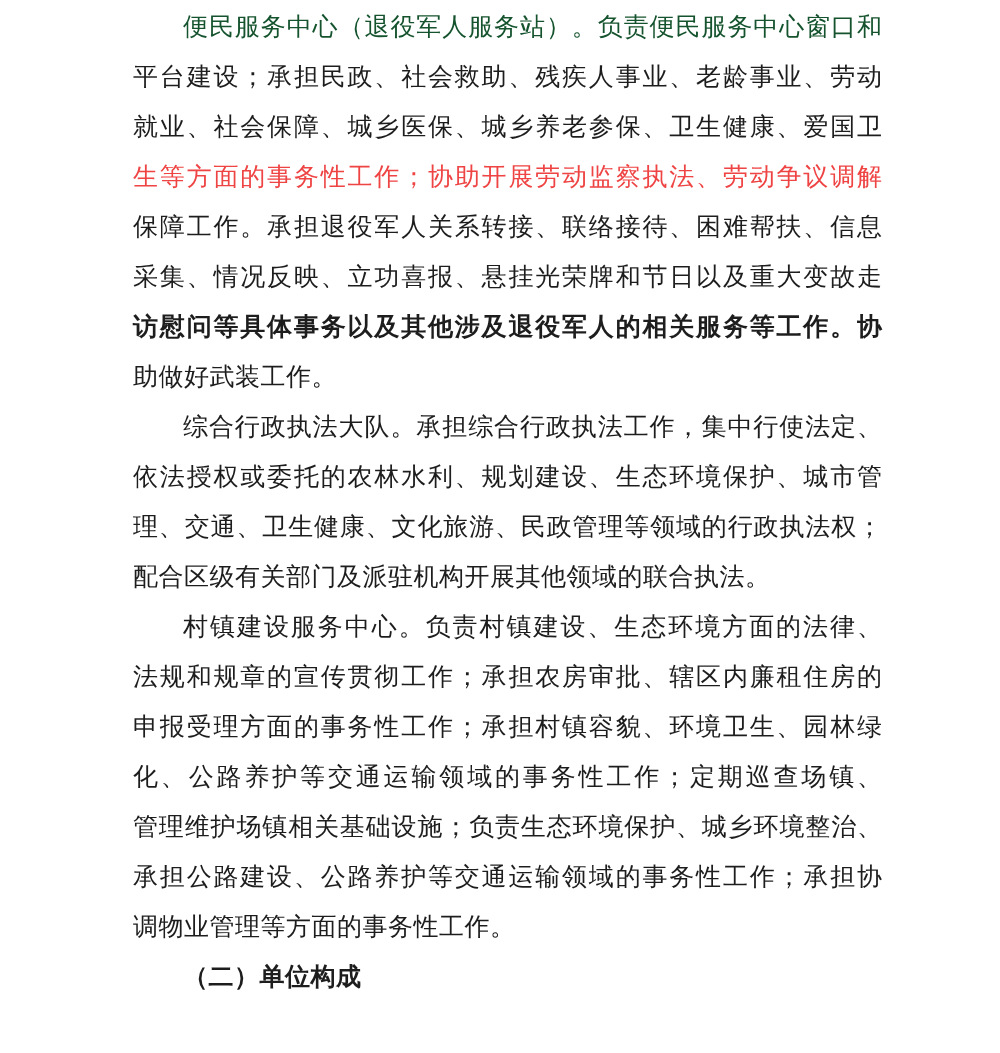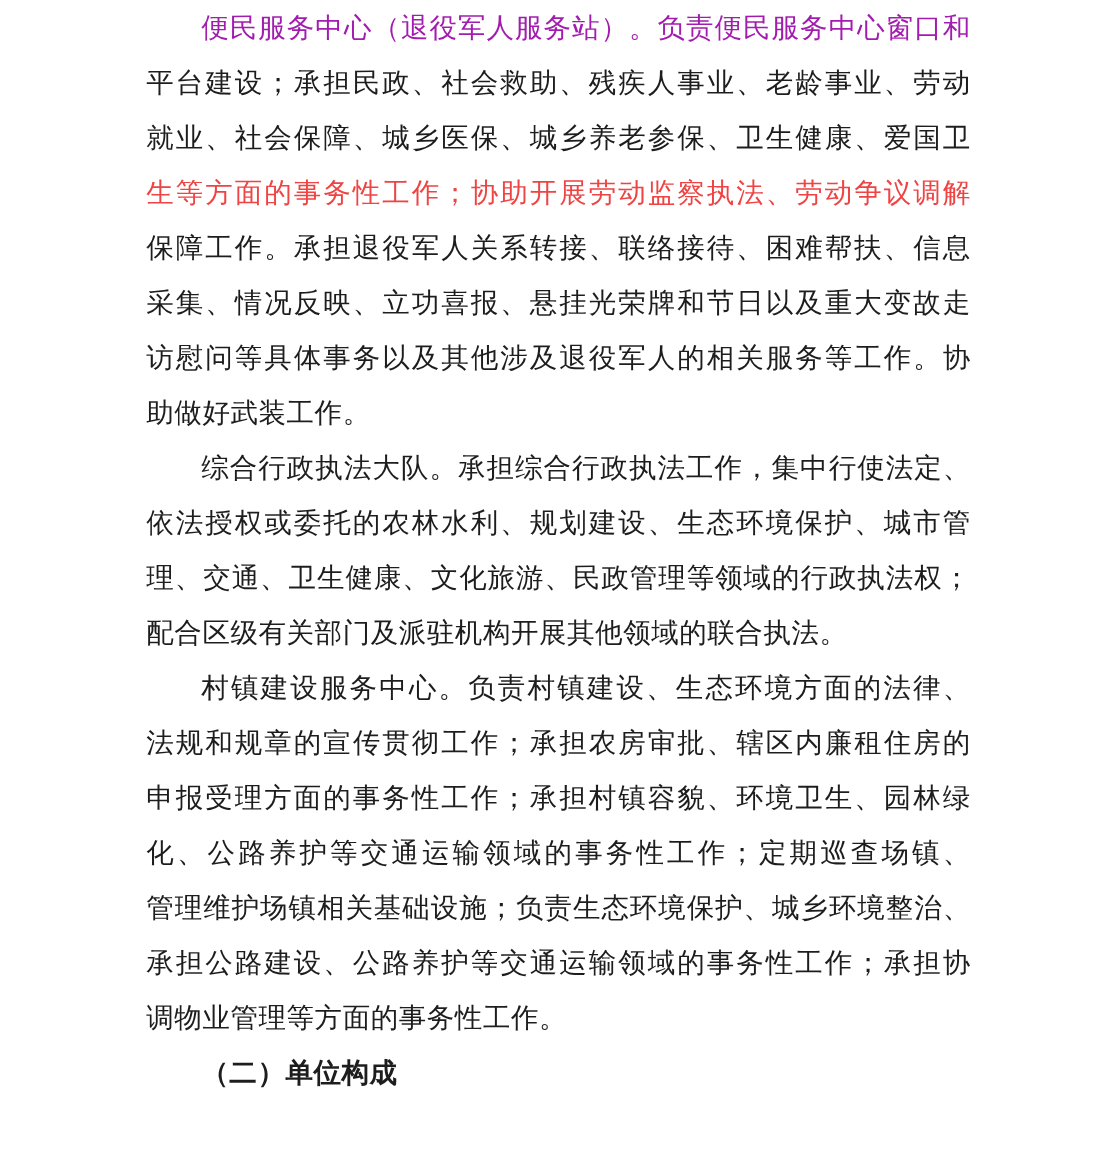--- a/index.html
+++ b/index.html
@@ -39,27 +39,27 @@
   }
   .line.bold {
     font-weight: bold;
   }
 </style>
 </head>
 <body>
 
 <div class="page">
   <div class="text-block" id="lines-container">
-      <div class="line indent justify" style="color: #a21caf;">便民服务中心（退役军人服务站）。负责便民服务中心窗口和</div>
+      <div class="line indent justify" style="color: #14532d;">便民服务中心（退役军人服务站）。负责便民服务中心窗口和</div>
       <div class="line justify" style="color: rgb(29, 29, 29);">平台建设；承担民政、社会救助、残疾人事业、老龄事业、劳动</div>
       <div class="line justify" style="color: rgb(29, 29, 29);">就业、社会保障、城乡医保、城乡养老参保、卫生健康、爱国卫</div>
       <div class="line justify" style="color: #ef4444;">生等方面的事务性工作；协助开展劳动监察执法、劳动争议调解</div>
       <div class="line justify" style="color: rgb(29, 29, 29);">保障工作。承担退役军人关系转接、联络接待、困难帮扶、信息</div>
       <div class="line justify" style="color: rgb(29, 29, 29);">采集、情况反映、立功喜报、悬挂光荣牌和节日以及重大变故走</div>
-      <div class="line justify" style="color: rgb(29, 29, 29);">访慰问等具体事务以及其他涉及退役军人的相关服务等工作。协</div>
+      <div class="line justify" style="color: rgb(29, 29, 29); font-weight: bold;">访慰问等具体事务以及其他涉及退役军人的相关服务等工作。协</div>
       <div class="line" style="color: rgb(29, 29, 29);">助做好武装工作。</div>
       <div class="line indent justify" style="color: rgb(29, 29, 29);">综合行政执法大队。承担综合行政执法工作，集中行使法定、</div>
       <div class="line justify" style="color: rgb(29, 29, 29);">依法授权或委托的农林水利、规划建设、生态环境保护、城市管</div>
       <div class="line justify" style="color: rgb(29, 29, 29);">理、交通、卫生健康、文化旅游、民政管理等领域的行政执法权；</div>
       <div class="line" style="color: rgb(29, 29, 29);">配合区级有关部门及派驻机构开展其他领域的联合执法。</div>
       <div class="line indent justify" style="color: rgb(29, 29, 29);">村镇建设服务中心。负责村镇建设、生态环境方面的法律、</div>
       <div class="line justify" style="color: rgb(29, 29, 29);">法规和规章的宣传贯彻工作；承担农房审批、辖区内廉租住房的</div>
       <div class="line justify" style="color: rgb(29, 29, 29);">申报受理方面的事务性工作；承担村镇容貌、环境卫生、园林绿</div>
       <div class="line justify" style="color: rgb(29, 29, 29);">化、公路养护等交通运输领域的事务性工作；定期巡查场镇、</div>
       <div class="line justify" style="color: rgb(29, 29, 29);">管理维护场镇相关基础设施；负责生态环境保护、城乡环境整治、</div>

